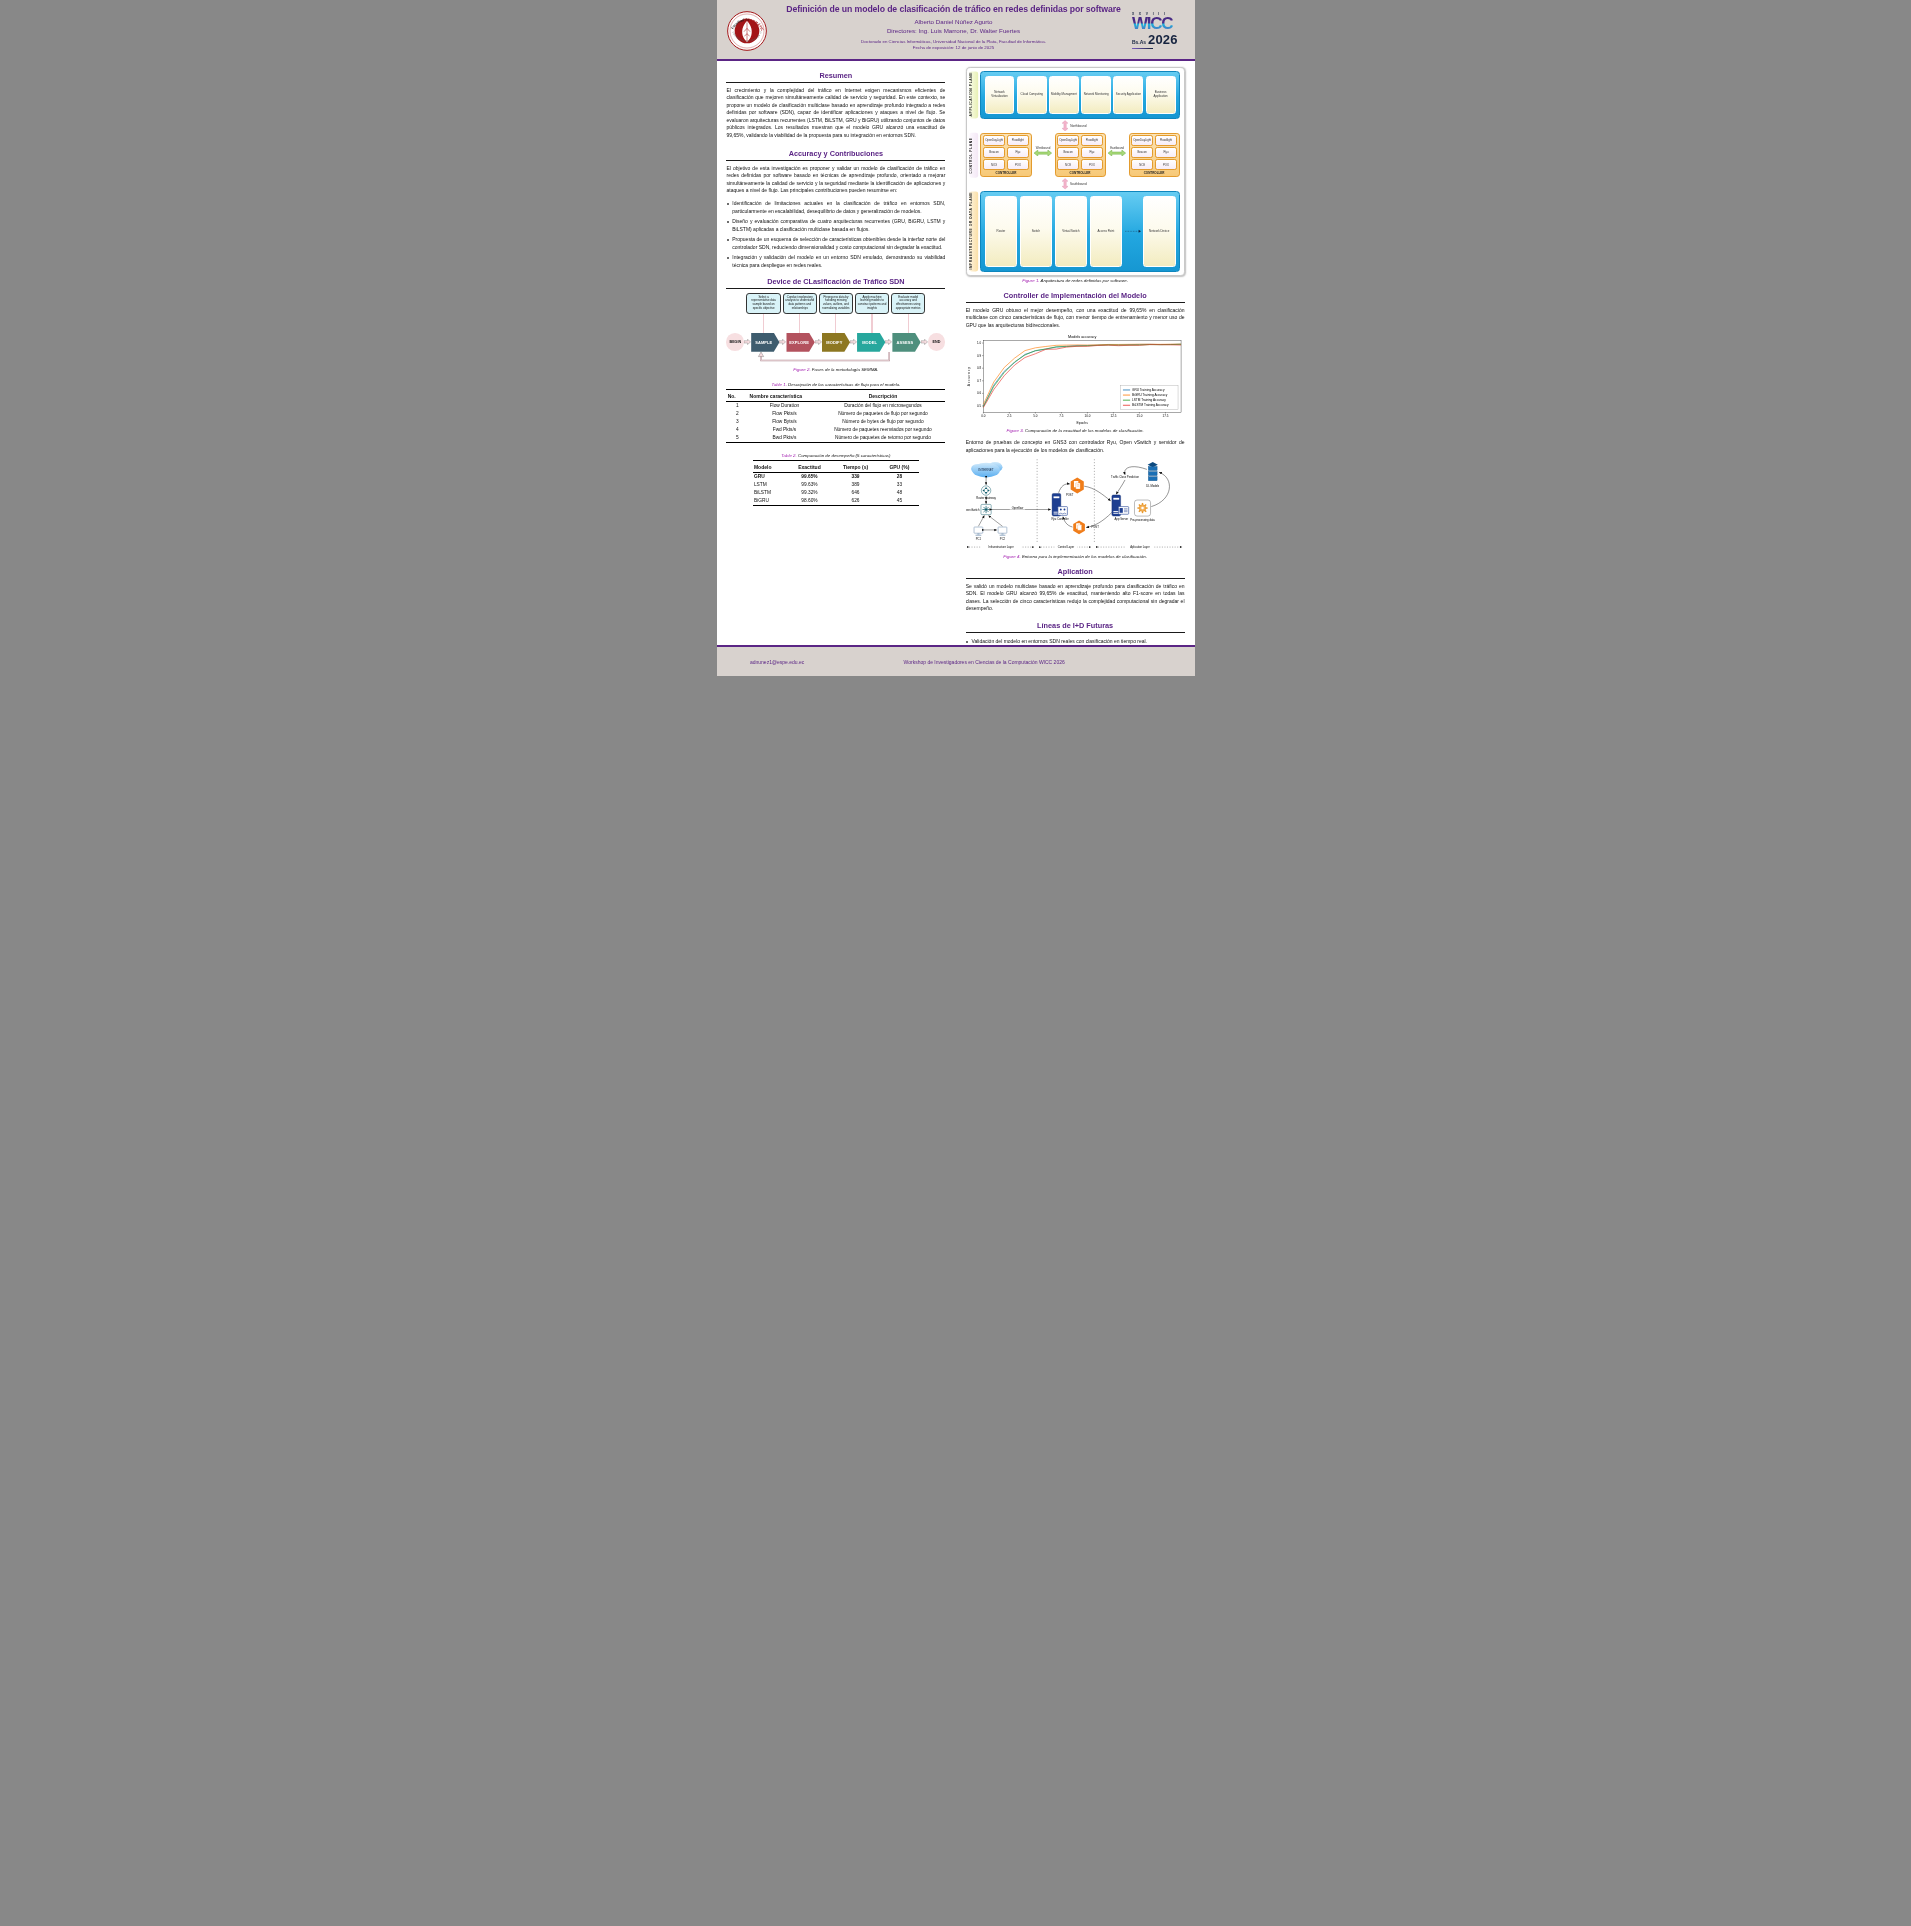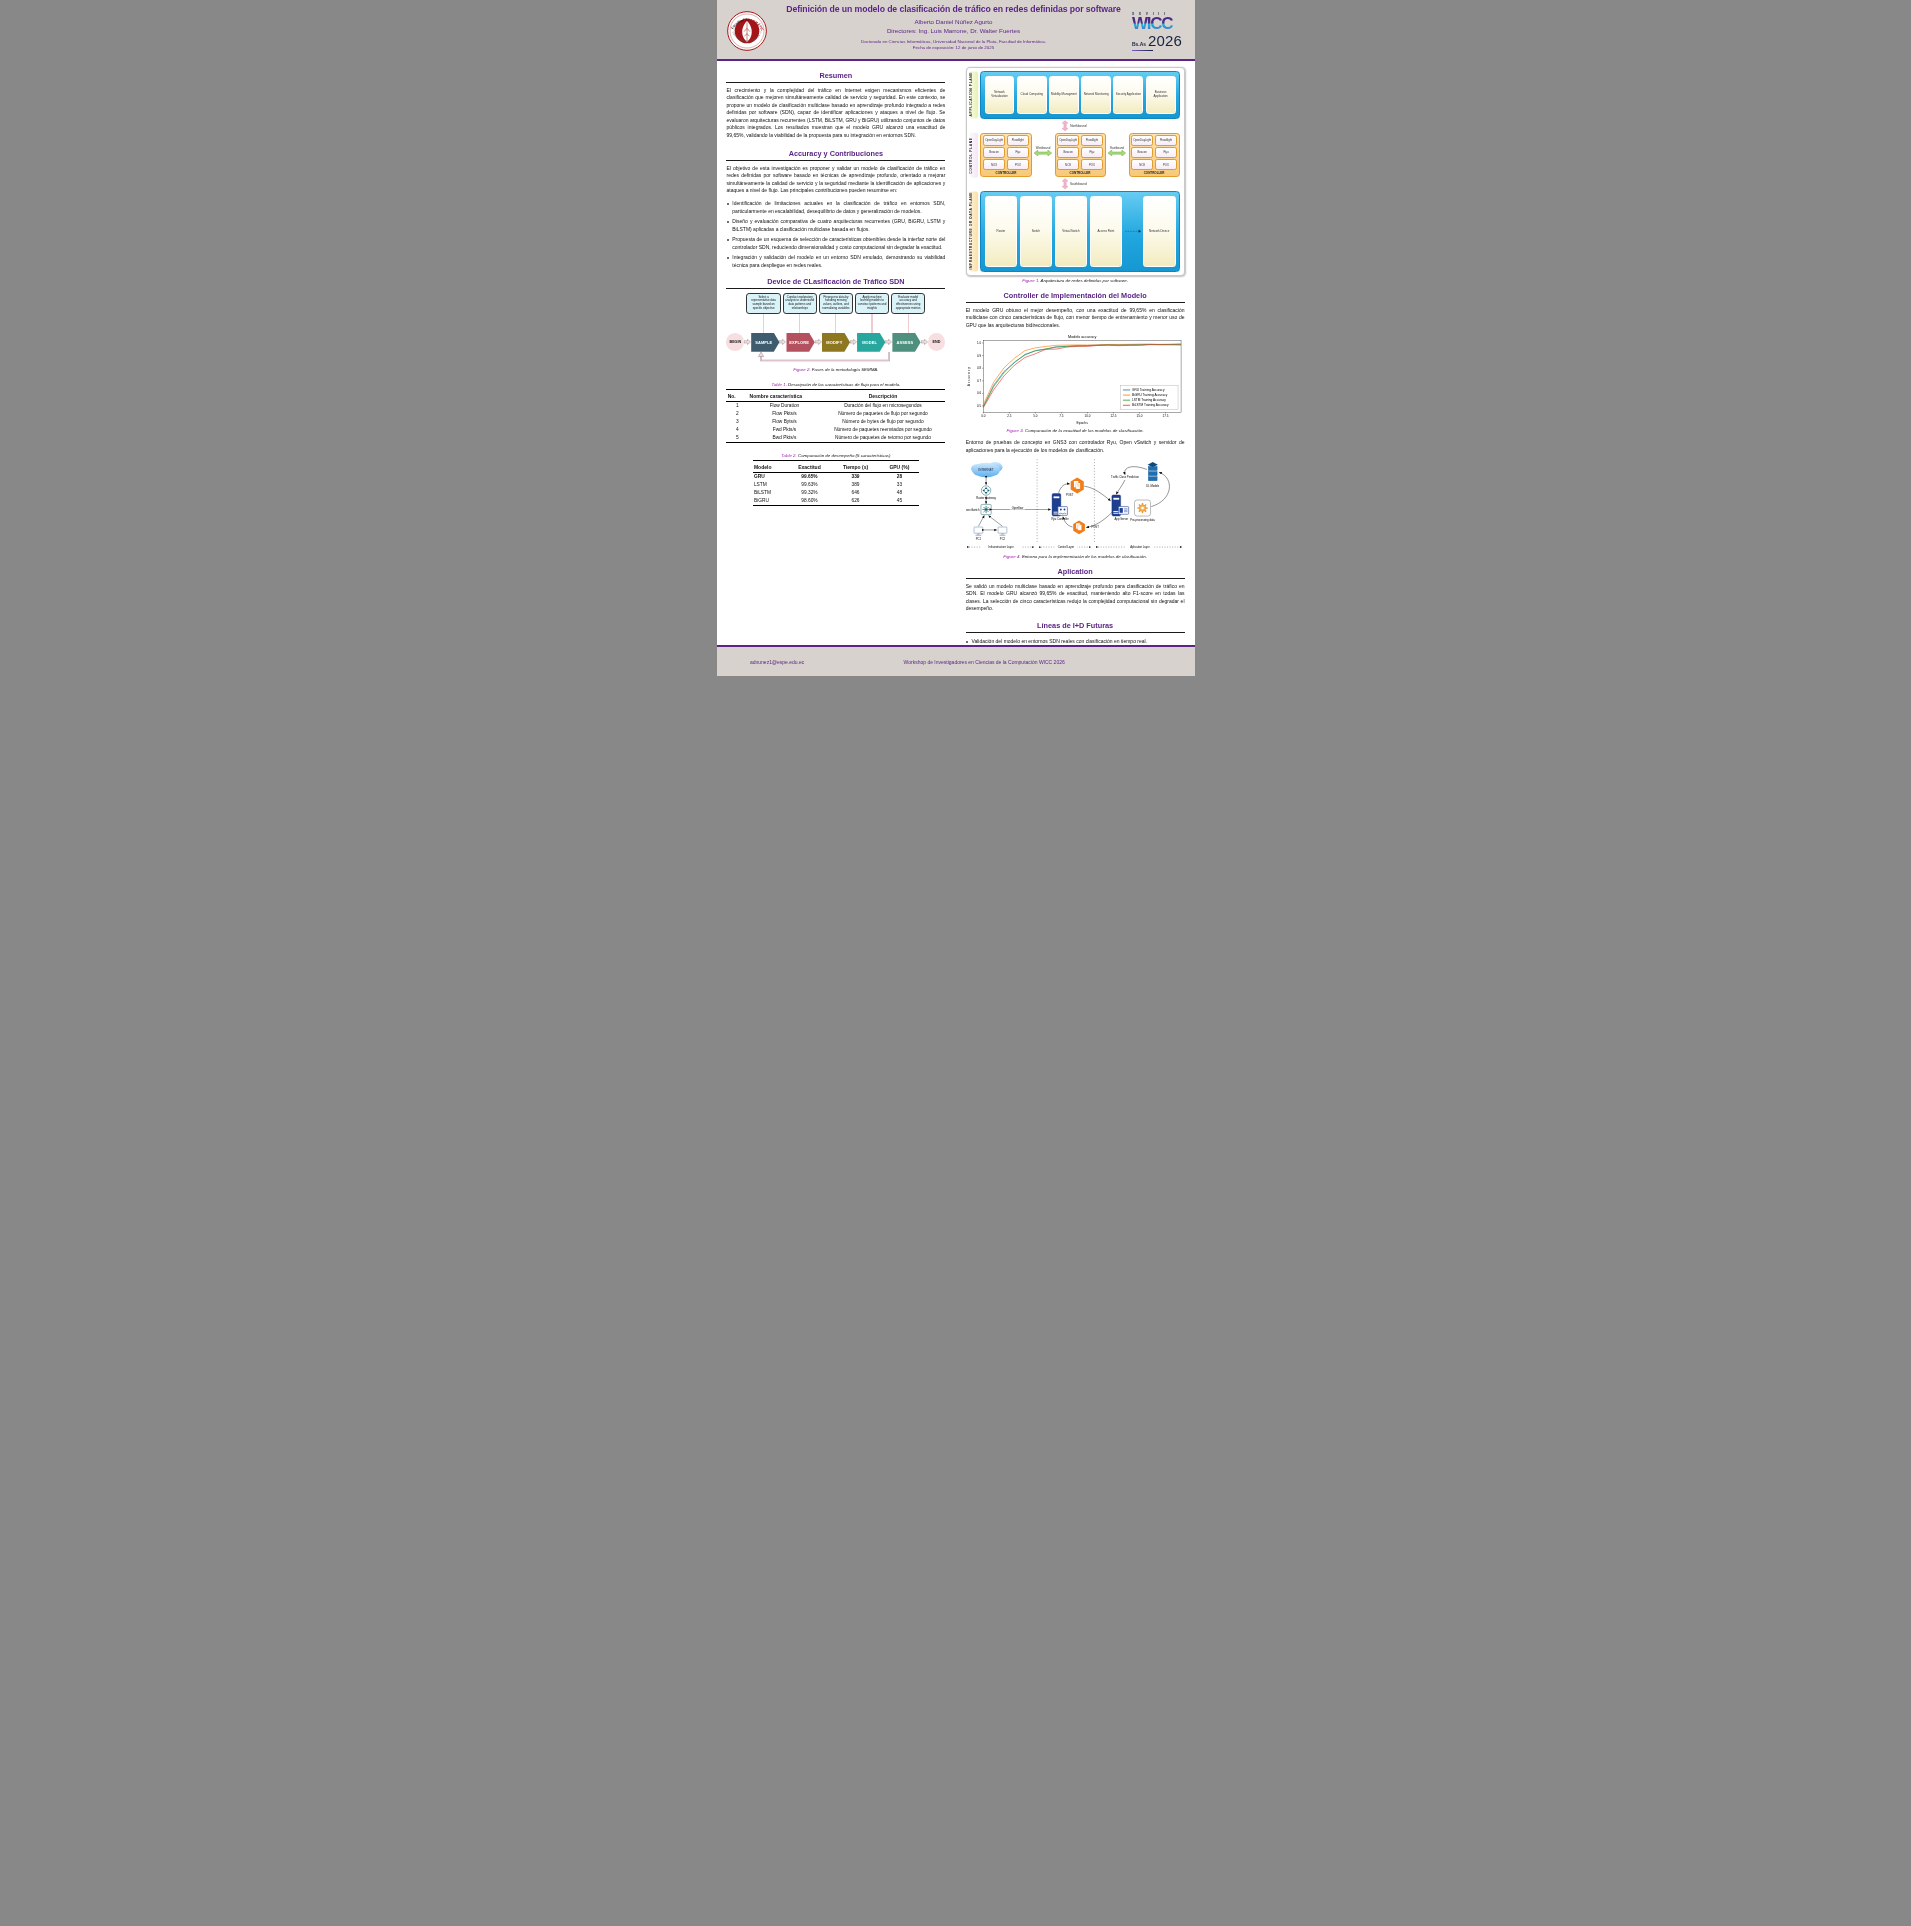--- a/index.html
+++ b/index.html
@@ -15,21 +15,21 @@
   .p-date{margin-top:1.2px;font-size:4.4px;color:#5b2585;}
   .hbar{height:1.9px;background:#5b2585;flex:0 0 auto;}
   .seal{position:absolute;left:10.8px;top:10.8px;width:40px;height:40px;}
   .wicc{position:absolute;right:11.6px;top:11.6px;width:51px;text-align:left;}
   .wicc-ed{font-size:3.3px;letter-spacing:1.9px;color:#15233f;font-weight:bold;}
   .wicc-name{font-size:17px;line-height:0.95;font-weight:700;letter-spacing:-1.2px;
     background:linear-gradient(180deg,#45277f 0%,#4c2f8c 44%,#18b4dd 50%,#3f84c9 78%,#4f68b0 100%);
     -webkit-background-clip:text;background-clip:text;color:transparent;}
   .wicc-bot{display:flex;align-items:baseline;gap:1.9px;margin-top:0;}
   .wicc-city{font-size:5px;font-weight:bold;color:#15233f;}
-  .wicc-year{font-size:15px;font-weight:normal;color:#15233f;letter-spacing:0.2px;}
+  .wicc-year{font-size:13px;font-weight:bold;color:#15233f;letter-spacing:0.2px;}
   .wicc-bar{height:1.5px;width:21px;background:linear-gradient(90deg,#7b5cc2,#15233f);margin-top:0.8px;}
   
   .cols{flex:1 1 auto;display:flex;gap:8px;padding:0 9.2px;overflow:hidden;}
   .col{width:50%;box-sizing:border-box;}
   .col-left{padding:0 6.2px 0 0.8px;}
   .col-right{padding:0 0.8px 0 6.2px;}
   .sec-h{margin:0;font-size:7.3px;font-weight:bold;color:#5b2585;text-align:center;}
   .sec-rule{border-top:0.6px solid #1a1a1a;margin-top:2.3px;margin-bottom:3.5px;}
   .body-text{margin:0;font-size:5px;line-height:1.5;text-align:justify;}
   ul.blt{margin:5.4px 0 0 0;padding:0;}

